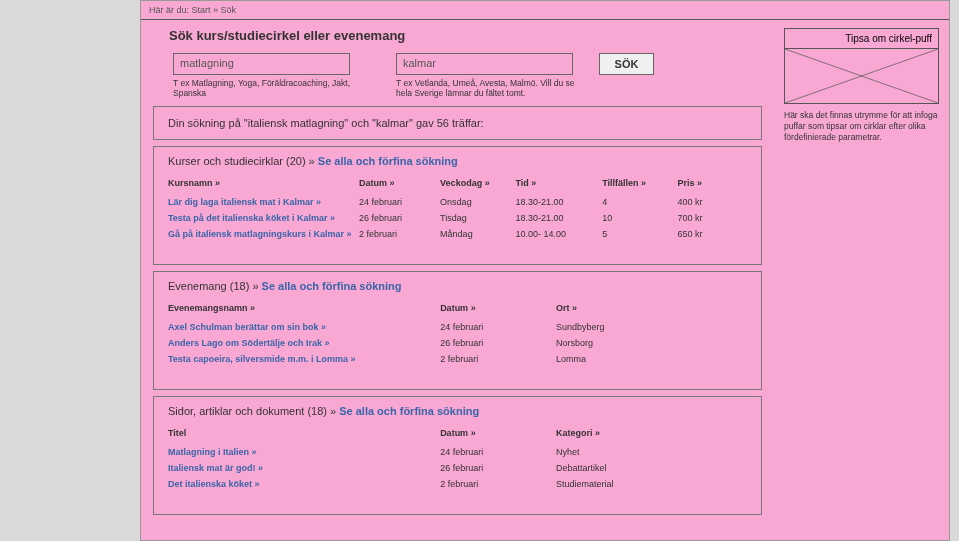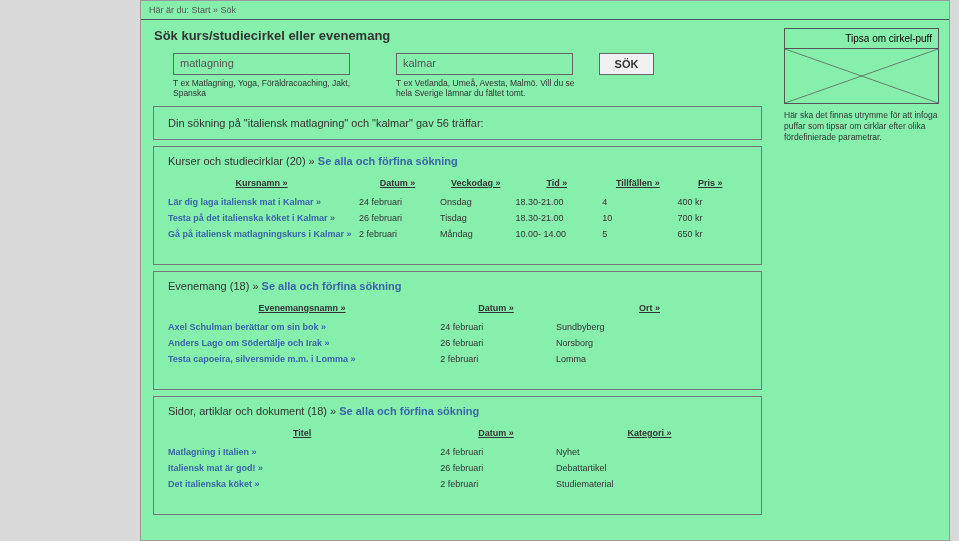--- a/index.html
+++ b/index.html
@@ -1,37 +1,37 @@
 <!DOCTYPE html>
 <html><head>
 <meta charset="utf-8">
 <style>
 * { box-sizing: border-box; margin: 0; padding: 0; }
 body { font-family: Arial, Helvetica, sans-serif; background: #d9d9d9; width: 959px; height: 541px; overflow: hidden; font-size: 10px; position: relative; }
-.page { background: #86efac; position: absolute; top: 0; left: 140px; width: 810px; height: 541px; border: 1px solid #999; }
+.page { background: #f9a8d4; position: absolute; top: 0; left: 140px; width: 810px; height: 541px; border: 1px solid #999; }
 .breadcrumb { color: #555; font-size: 9px; padding: 4px 8px; border-bottom: 1px solid #555; }
 .content { display: flex; }
 .main { flex: 1; padding: 0; }
 .sidebar { width: 175px; padding: 8px 10px; }
 .search-area { padding: 0 0 0 12px; }
-.search-title { font-size: 13px; font-weight: bold; color: #333; margin: 8px 0 10px 1px; }
+.search-title { font-size: 13px; font-weight: bold; color: #333; margin: 8px 0 10px 16px; }
 .search-row { display: flex; gap: 8px; align-items: flex-start; }
 .search-col { display: flex; flex-direction: column; }
 .search-col.q { width: 215px; }
 .search-col.loc { width: 215px; }
 .input-box { border: 1px solid #666; height: 22px; padding: 3px 6px; font-size: 11px; color: #555; margin: 0 18px 3px 20px; }
 .hint { font-size: 8.5px; color: #333; margin: 0 0 8px 20px; }
 .search-btn { width: 55px; height: 22px; border: 1px solid #666; background: #f0f0f0; font-size: 11px; font-weight: bold; color: #333; text-align: center; line-height: 20px; }
 .summary-box { border: 1px solid #777; margin: 0 12px 6px 12px; padding: 10px 14px; }
 .summary-text { font-size: 11px; color: #333; }
 .section-box { border: 1px solid #777; margin: 0 12px 6px 12px; padding: 8px 14px 22px 14px; }
 .section-title { font-size: 11px; color: #333; margin-bottom: 8px; }
 .section-title .link { color: #3a65a8; font-weight: bold; }
 .tbl { width: 100%; border-collapse: collapse; font-size: 9px; }
-.tbl th { text-align: center; color: #333; font-weight: bold; padding: 3px 4px 6px 0; text-decoration: underline; }
+.tbl th { text-align: left; color: #333; font-weight: bold; padding: 3px 4px 6px 0; }
 .tbl td { color: #333; padding: 3px 4px 3px 0; }
 .tbl .name { color: #3a65a8; font-weight: bold; }
 .promo-box { border: 1px solid #555; margin-bottom: 6px; }
 .promo-title { font-size: 10px; padding: 4px 6px; text-align: right; }
 .promo-img { height: 55px; position: relative; margin: 0 0 0 0; border-top: 1px solid #555; }
 .promo-img svg { width: 100%; height: 100%; }
 .promo-note { font-size: 8.5px; color: #333; line-height: 1.3; }
 </style>
 </head>
 <body>

